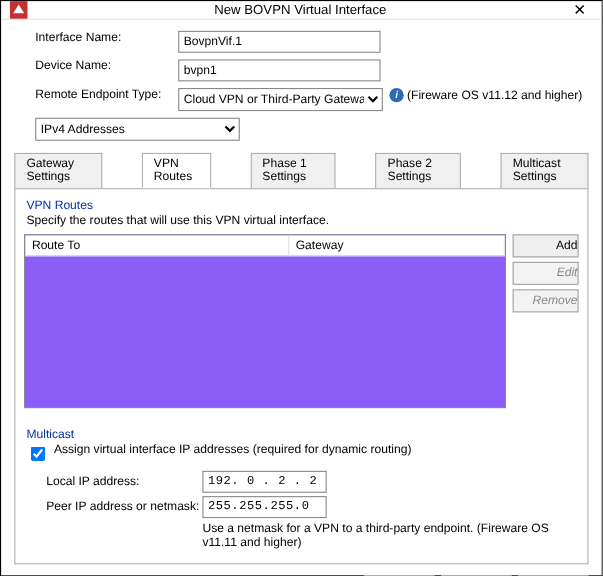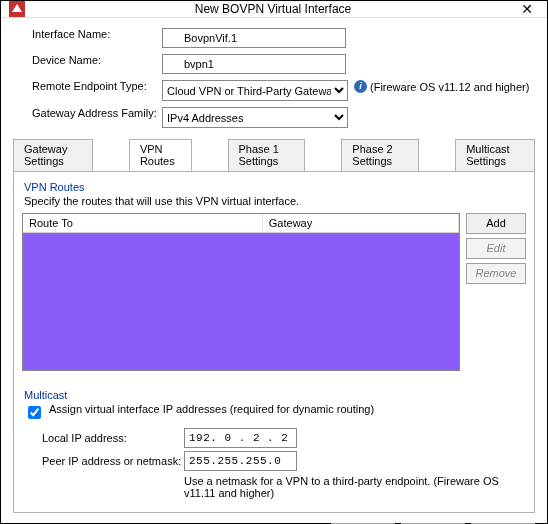--- a/index.html
+++ b/index.html
@@ -6,39 +6,39 @@
   body { margin: 0; background: #fff; color: #000; }
   .window { width: 548px; height: 524px; border: 1px solid #000; background: #fff; display: flex; flex-direction: column; }
   .titlebar { display: flex; align-items: center; height: 28px; padding: 0 8px; border-bottom: 1px solid #e0e0e0; }
   .titlebar .icon { width: 16px; height: 16px; background: #c53030; margin-right: 6px; display:inline-block; position:relative;}
   .titlebar .icon::after{content:""; position:absolute; top:3px; left:3px; width:0;height:0;border-left:5px solid transparent;border-right:5px solid transparent;border-bottom:8px solid #fff;}
   .titlebar .title { flex: 1; font-size: 12px; text-align: center; }
   .titlebar .close { width: 24px; text-align: center; font-size: 14px; cursor: pointer; }
   .form-area { padding: 10px 12px 4px 12px; }
   .form-row { display: flex; align-items: flex-start; margin-bottom: 6px; margin-left: 19px; }
   .form-row label { width: 130px; }
-  .form-row input[type=text] { width: 184px; height: 20px; border: 1px solid #888; padding: 1px 21px; background:#fff; }
+  .form-row input[type=text] { width: 184px; height: 20px; border: 1px solid #888; padding: 1px 4px; background:#fff; }
   .form-row select { width: 186px; height: 21px; border: 1px solid #888; background:#fff; }
   .note { margin-left: 6px; display:flex; align-items:center; gap:3px;}
   .note .i { width:13px;height:13px;border-radius:50%;background:#2b6cb0;color:#fff;text-align:center;line-height:13px;font-size:9px;font-style:italic;font-weight:bold;}
   .tabs-wrap { padding: 0 12px; }
   .tab-row { display: flex; border-bottom: 1px solid #b0b0b0; position:relative; top:1px;gap:36px;}
   .tab { padding: 3px 10px; border: 1px solid #b0b0b0; border-bottom: none; background: #f0f0f0; margin-right: 0px; cursor: pointer; }
   .tab.active { background: #fff; border-bottom: 1px solid #fff; position:relative; z-index:2;}
   .tab-panel { border: 1px solid #b0b0b0; border-top:none; padding: 8px; height: 342px; background:#fff; }
   .group-title { color: #0033aa; margin: 2px 0 2px 2px; }
   .desc { margin: 0 0 6px 2px; }
   .table-area { display:flex; gap:6px; }
   .table-box { flex:1; border: 1px solid #888; height: 158px; background:#8b5cf6; }
   .table-head { display:flex; background:#fff; border-bottom:1px solid #d0d0d0;}
   .table-head div { padding:3px 6px; border-right:1px solid #e0e0e0;}
   .col-route { flex: 0 0 55%; }
   .col-metric { flex: 1; }
   .btn-col { width: 60px; display:flex; flex-direction:column; gap:4px;}
-  .btn { height:21px; border:1px solid #a0a0a0; background:#efefef; cursor:pointer; text-align:center; line-height:19px;}
+  .btn { height:21px; border:1px solid #a0a0a0; background:#efefef; cursor:pointer; text-align:right; line-height:19px;}
   .btn.disabled { color:#888; background:#f3f3f3; cursor:default;font-style:italic;}
   .interface-group { margin-top: 18px; }
   .chk-row { display:flex; gap:5px; margin:2px 0 6px 2px;}
   .chk-row input{width:13px;height:13px;}
   .ip-row { display:flex; align-items:center; margin:3px 0 3px 20px;}
   .ip-row label { width: 142px; }
   .ip-row input { width: 113px; height:20px; border:1px solid #888; padding:1px 4px; font-family:"Courier New",monospace; letter-spacing:0.5px;}
   .ip-note { margin: 4px 0 0 162px; }
   .footer { display:flex; justify-content:flex-end; gap:6px; padding: 10px 12px; }
   .footer .btn { width:64px; }
@@ -66,21 +66,20 @@
       <label>Remote Endpoint Type:</label>
       <select>
         <option>Cloud VPN or Third-Party Gateway</option>
       </select>
       <span class="note">
         <span class="i">i</span>
         <span>(Fireware OS v11.12 and higher)</span>
       </span>
     </div>
     <div class="form-row">
-      <label>Gateway Address Family:</label>
       <select>
         <option>IPv4 Addresses</option>
       </select>
     </div>
   </div>
 
   <div class="tabs-wrap">
     <div class="tab-row">
       <div class="tab">Gateway Settings</div>
       <div class="tab active">VPN Routes</div>

